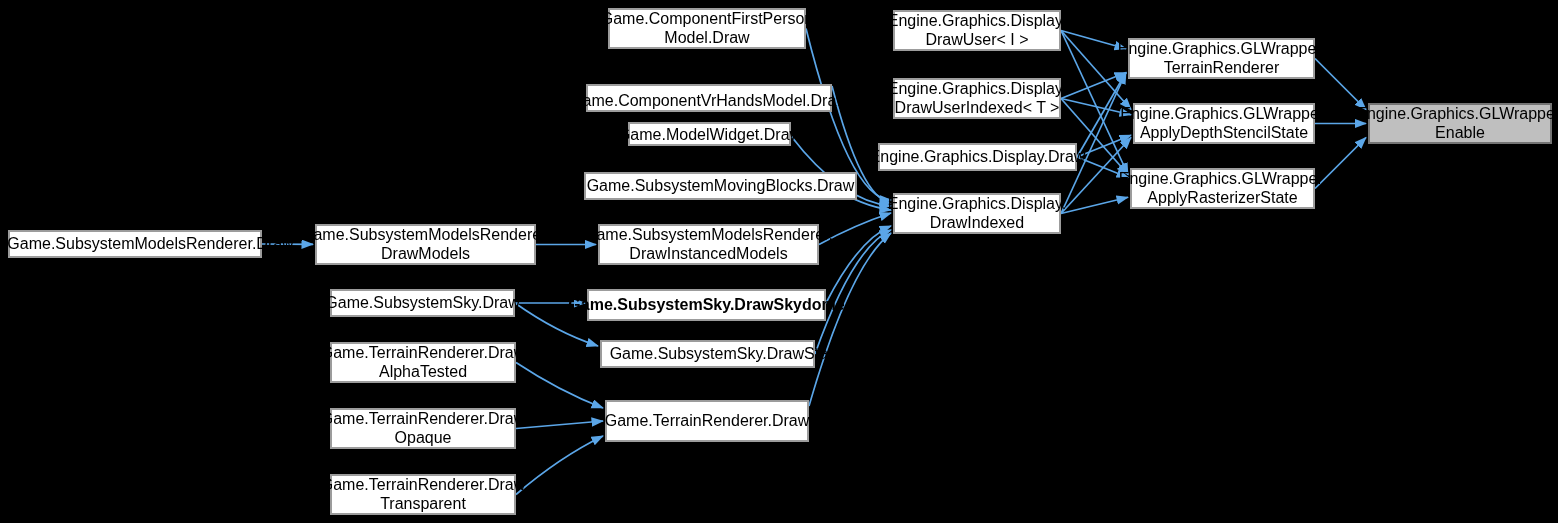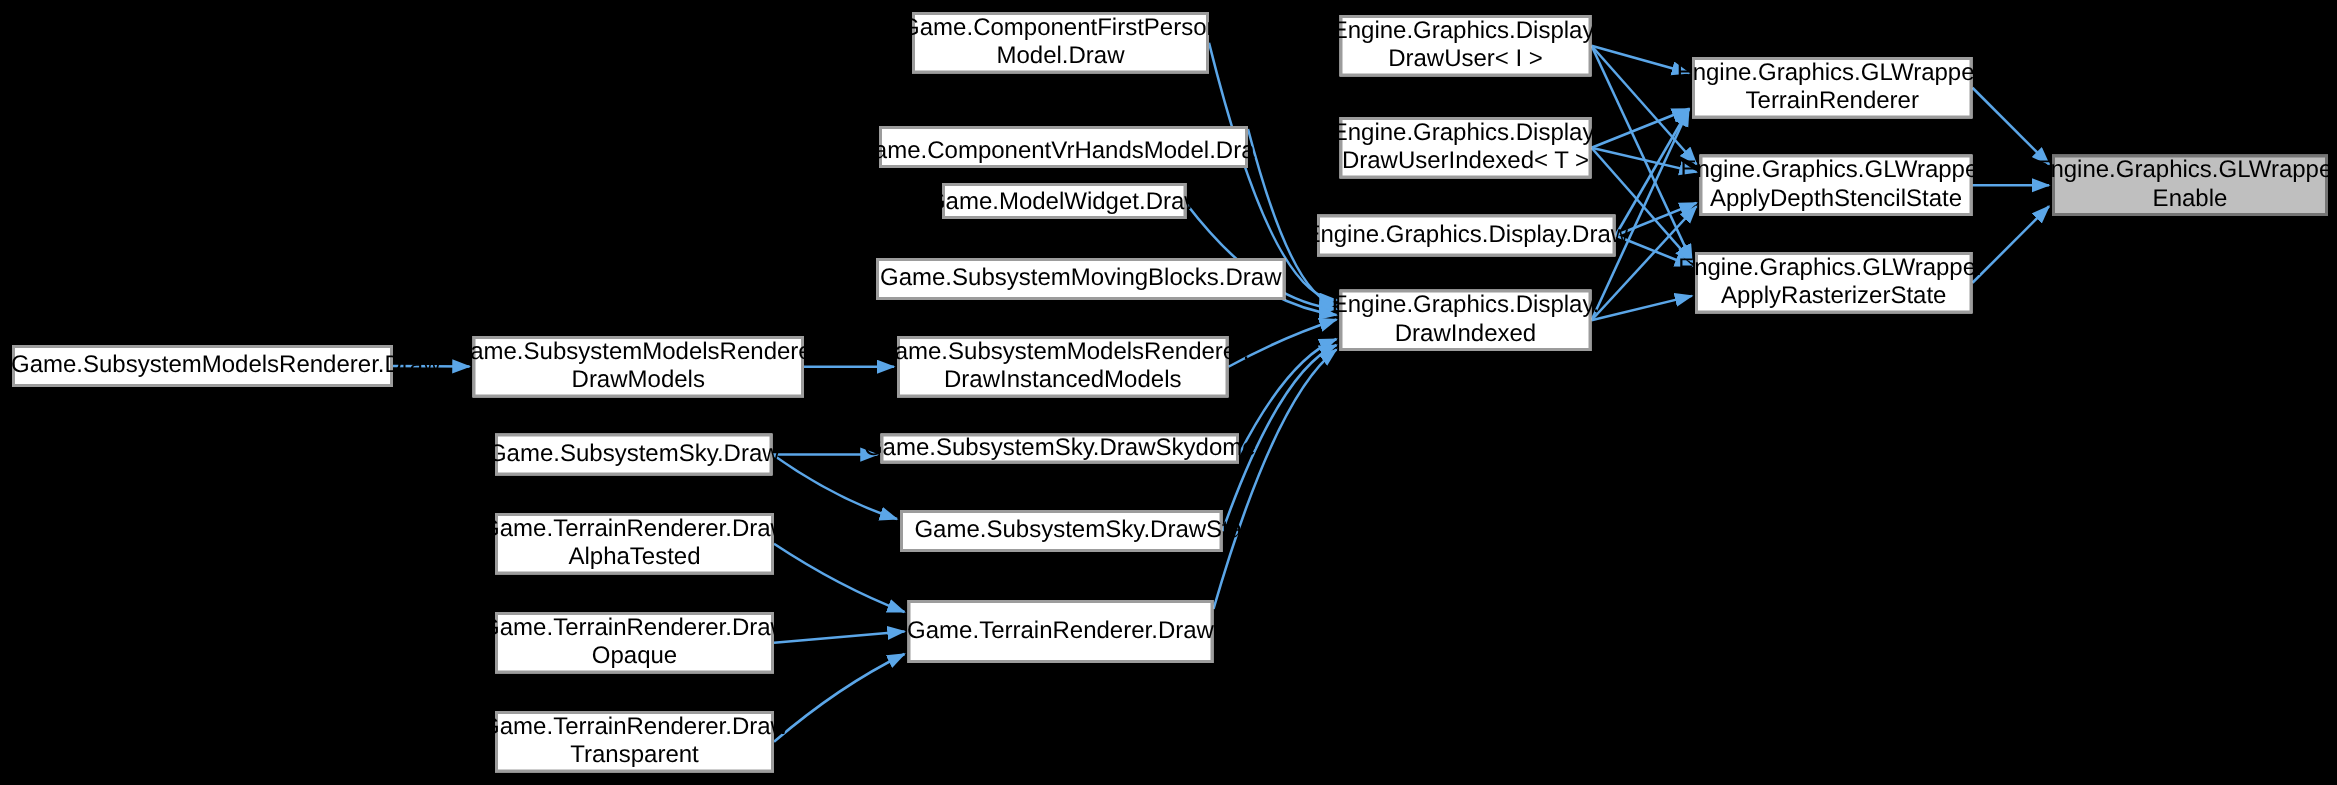--- a/index.html
+++ b/index.html
@@ -106,21 +106,21 @@
       </div>
       <div class="node" style="left: 628px; top: 122px; width: 163px; height: 24px; justify-content: flex-end;">
         <span>Game.ModelWidget.Draw</span>
       </div>
       <div class="node" style="left: 584px; top: 172px; width: 273px; height: 28px;">
         <span>Game.SubsystemMovingBlocks.Draw</span>
       </div>
       <div class="node" style="left: 330px; top: 289px; width: 185px; height: 28px;">
         <span>Game.SubsystemSky.Draw</span>
       </div>
-      <div class="node" style="left: 587px; top: 289px; width: 239px; height: 20px;">
+      <div class="node" style="left: 587px; top: 289px; width: 239px; height: 32px; font-weight: bold;">
         <span>Game.SubsystemSky.DrawSkydome</span>
       </div>
       <div class="node" style="left: 600px; top: 340px; width: 215px; height: 28px; padding-left: 36px;">
         <span>Game.SubsystemSky.DrawStars</span>
       </div>
       <div class="node" style="left: 330px; top: 342px; width: 186px; height: 41px;">
         <span>Game.TerrainRenderer.Draw</span>
         <span>AlphaTested</span>
       </div>
       <div class="node" style="left: 330px; top: 408px; width: 186px; height: 41px;">

